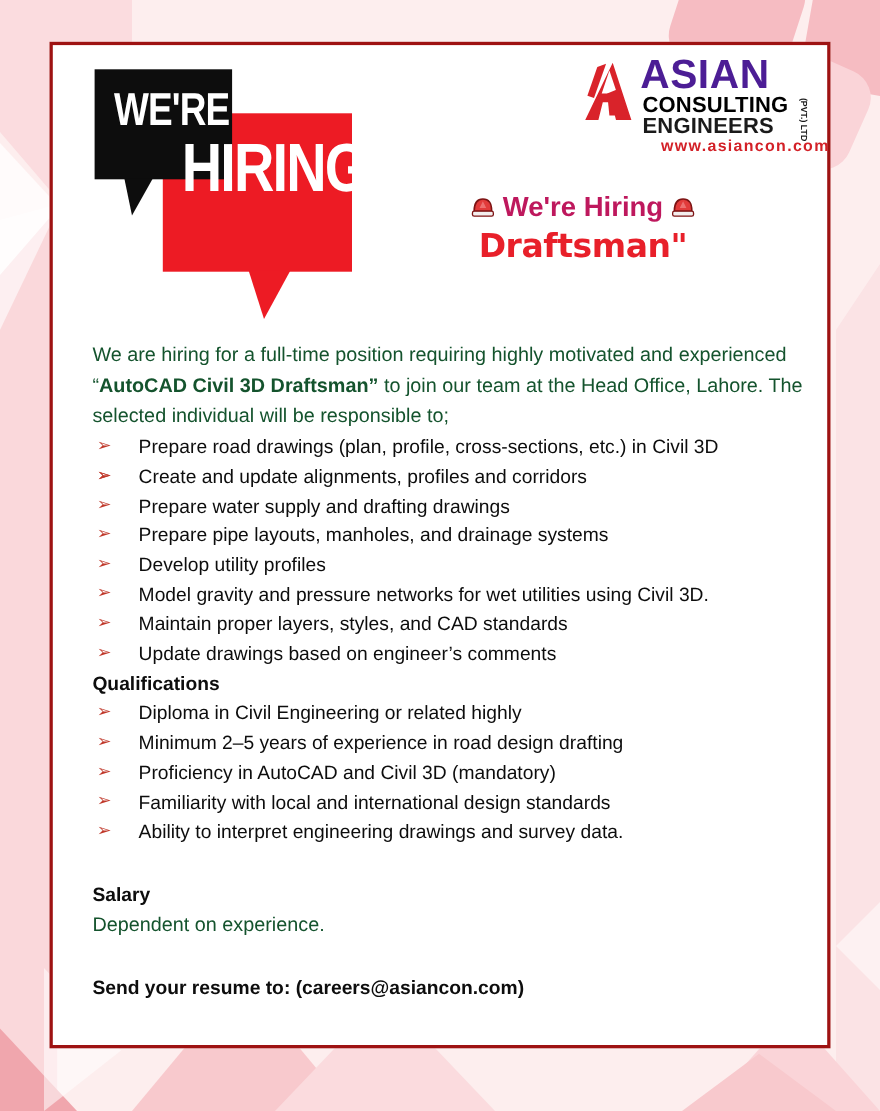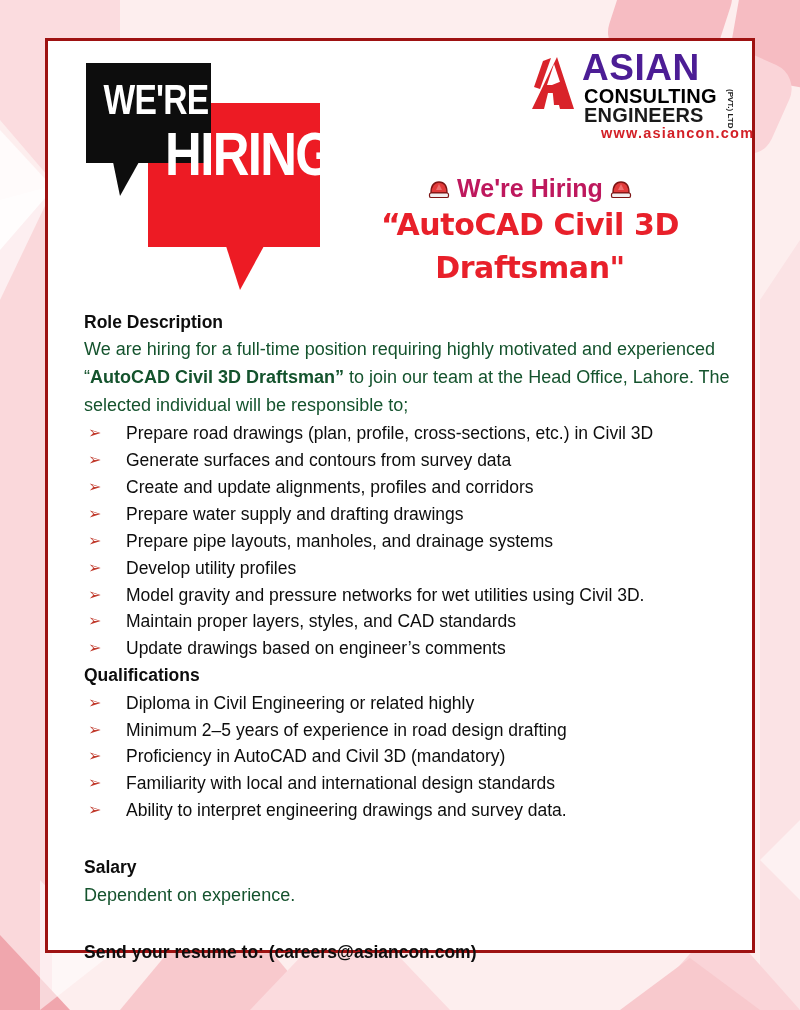--- a/index.html
+++ b/index.html
@@ -341,34 +341,32 @@
           </svg>
         </span><span>We're Hiring</span><span class="siren">
           <svg width="24" height="21" viewBox="0 0 24 21">
             <path d="M4,14 C4,7 7,3 12,3 C17,3 20,7 20,14 Z" fill="#e23b3b"></path>
             <path d="M4,14 C4,7 7,3 12,3 C17,3 20,7 20,14 Z" fill="none" stroke="#7d1414" stroke-width="1.4"></path>
             <path d="M12,5 L15,11 L9,11 Z" fill="#f07a7a" opacity="0.85"></path>
             <rect x="2.5" y="14" width="19" height="4.5" rx="1.6" fill="#f3eeee" stroke="#7d1414" stroke-width="1.2"></rect>
           </svg>
         </span>
       </div>
-      <div class="title-line2"><span class="q">“</span><span>AutoCAD Civil 3D</span></div>
       <div class="title-line2"><span>Draftsman</span><span class="q">"</span></div>
     </div>
   </div>
 
   <div class="body-wrap">
 
-    <h3 class="section">Role Description</h3>
 
     <p class="para"><span>We are hiring for a full-time position requiring highly motivated and experienced “</span><b>AutoCAD Civil 3D Draftsman”</b><span> to join our team at the Head Office, Lahore. The selected individual will be responsible to;</span></p>
 
     <ul class="bullets" id="responsibilities-list">
         <li><span class="arrow">➢</span><span>Prepare road drawings (plan, profile, cross-sections, etc.) in Civil 3D</span></li>
-        <li><span class="arrow">➢</span><span>Generate surfaces and contours from survey data</span></li>
+        <li><span class="arrow">➢</span></li>
         <li><span class="arrow">➢</span><span>Create and update alignments, profiles and corridors</span></li>
         <li><span class="arrow">➢</span><span>Prepare water supply and drafting drawings</span></li>
         <li><span class="arrow">➢</span><span>Prepare pipe layouts, manholes, and drainage systems</span></li>
         <li><span class="arrow">➢</span><span>Develop utility profiles</span></li>
         <li><span class="arrow">➢</span><span>Model gravity and pressure networks for wet utilities using Civil 3D.</span></li>
         <li><span class="arrow">➢</span><span>Maintain proper layers, styles, and CAD standards</span></li>
         <li><span class="arrow">➢</span><span>Update drawings based on engineer’s comments</span></li>
       </ul>
 
     <h3 class="section">Qualifications</h3>

